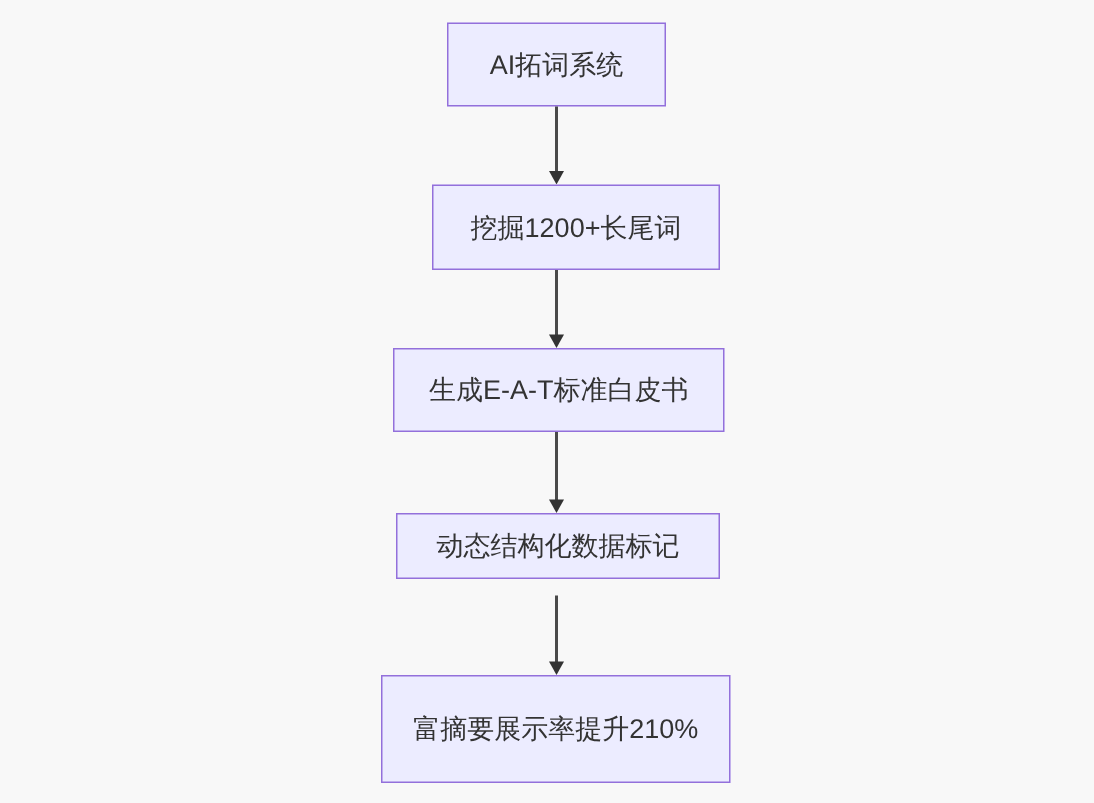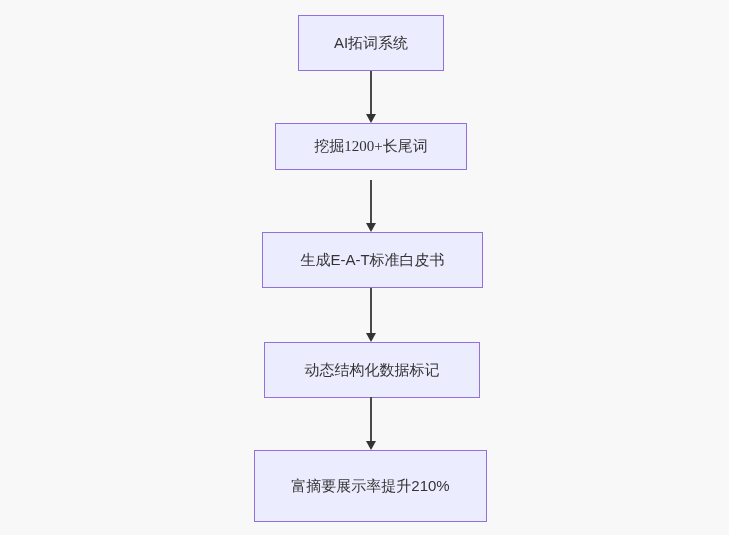--- a/index.html
+++ b/index.html
@@ -17,32 +17,32 @@
   .canvas {
     position: absolute;
     inset: 0;
   }
   .flow-node {
     position: absolute;
     box-sizing: border-box;
     background: #ECECFF;
     border: 1.5px solid #9370DB;
     color: #333333;
-    font-size: 15px;
+    font-size: 18px;
     display: flex;
     align-items: center;
     justify-content: center;
     text-align: right;
     white-space: nowrap;
   }
   
   .node-0 { left: 298px; top: 15px;  width: 146px; height: 56px; }
-  .node-1 { left: 275px; top: 123px; width: 192px; height: 47px; font-family: Liberation Serif, serif; }
+  .node-1 { left: 288px; top: 123px; width: 192px; height: 57px; }
   .node-2 { left: 262px; top: 232px; width: 221px; height: 56px; }
-  .node-3 { left: 264px; top: 342px; width: 216px; height: 56px; }
+  .node-3 { left: 264px; top: 342px; width: 216px; height: 44px; }
   .node-4 { left: 254px; top: 450px; width: 233px; height: 72px; }
 
   .flow-arrow {
     position: absolute;
     width: 12px;
     left: 365px;
   }
   .arrow-0 { top: 71px;  height: 52px; }
   .arrow-1 { top: 180px; height: 52px; }
   .arrow-2 { top: 288px; height: 54px; }

